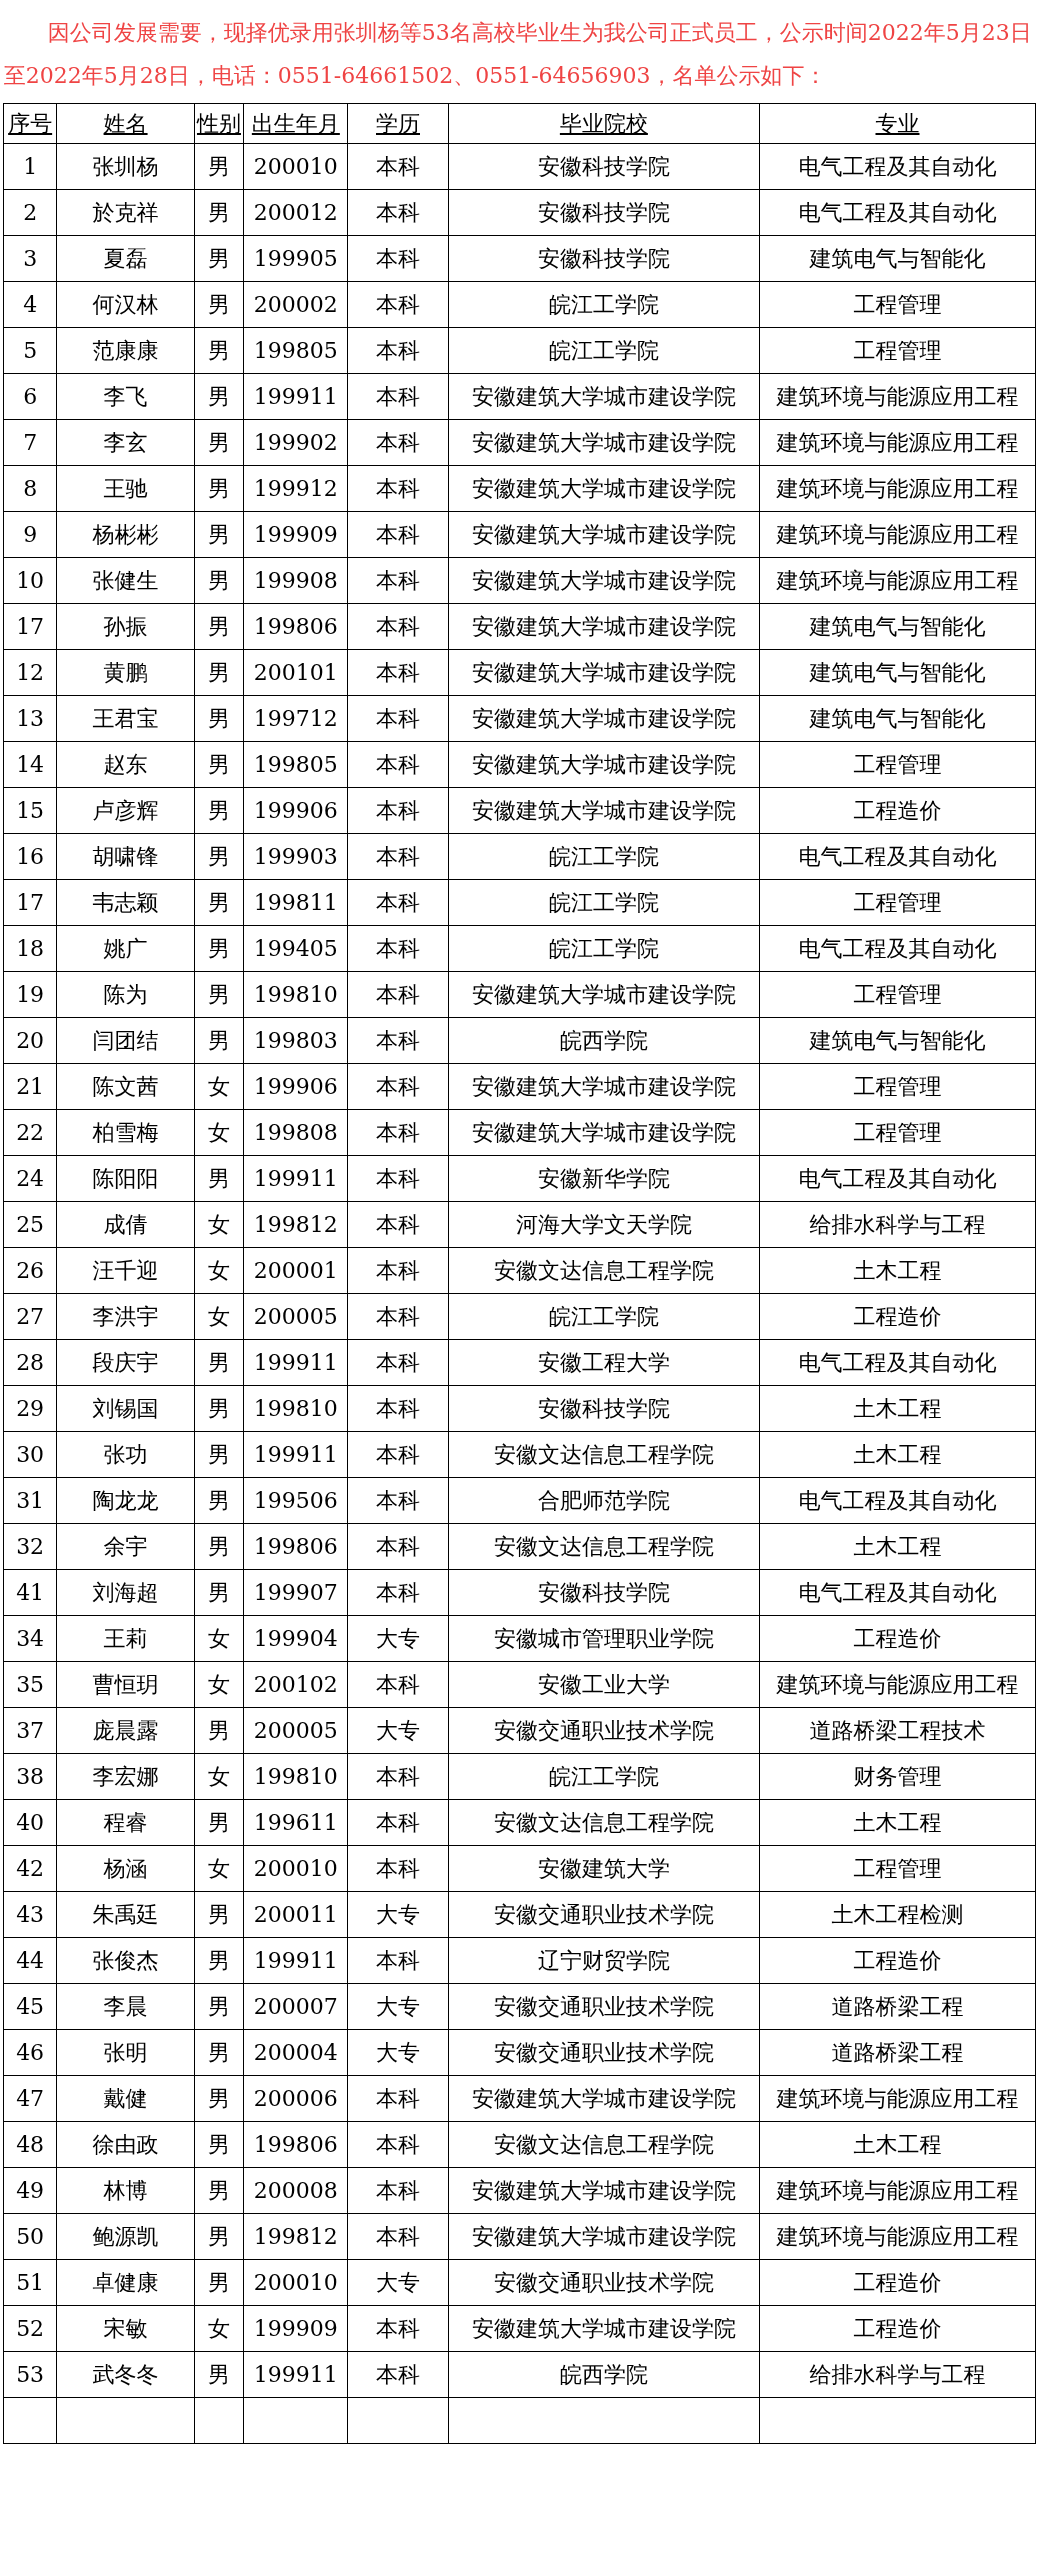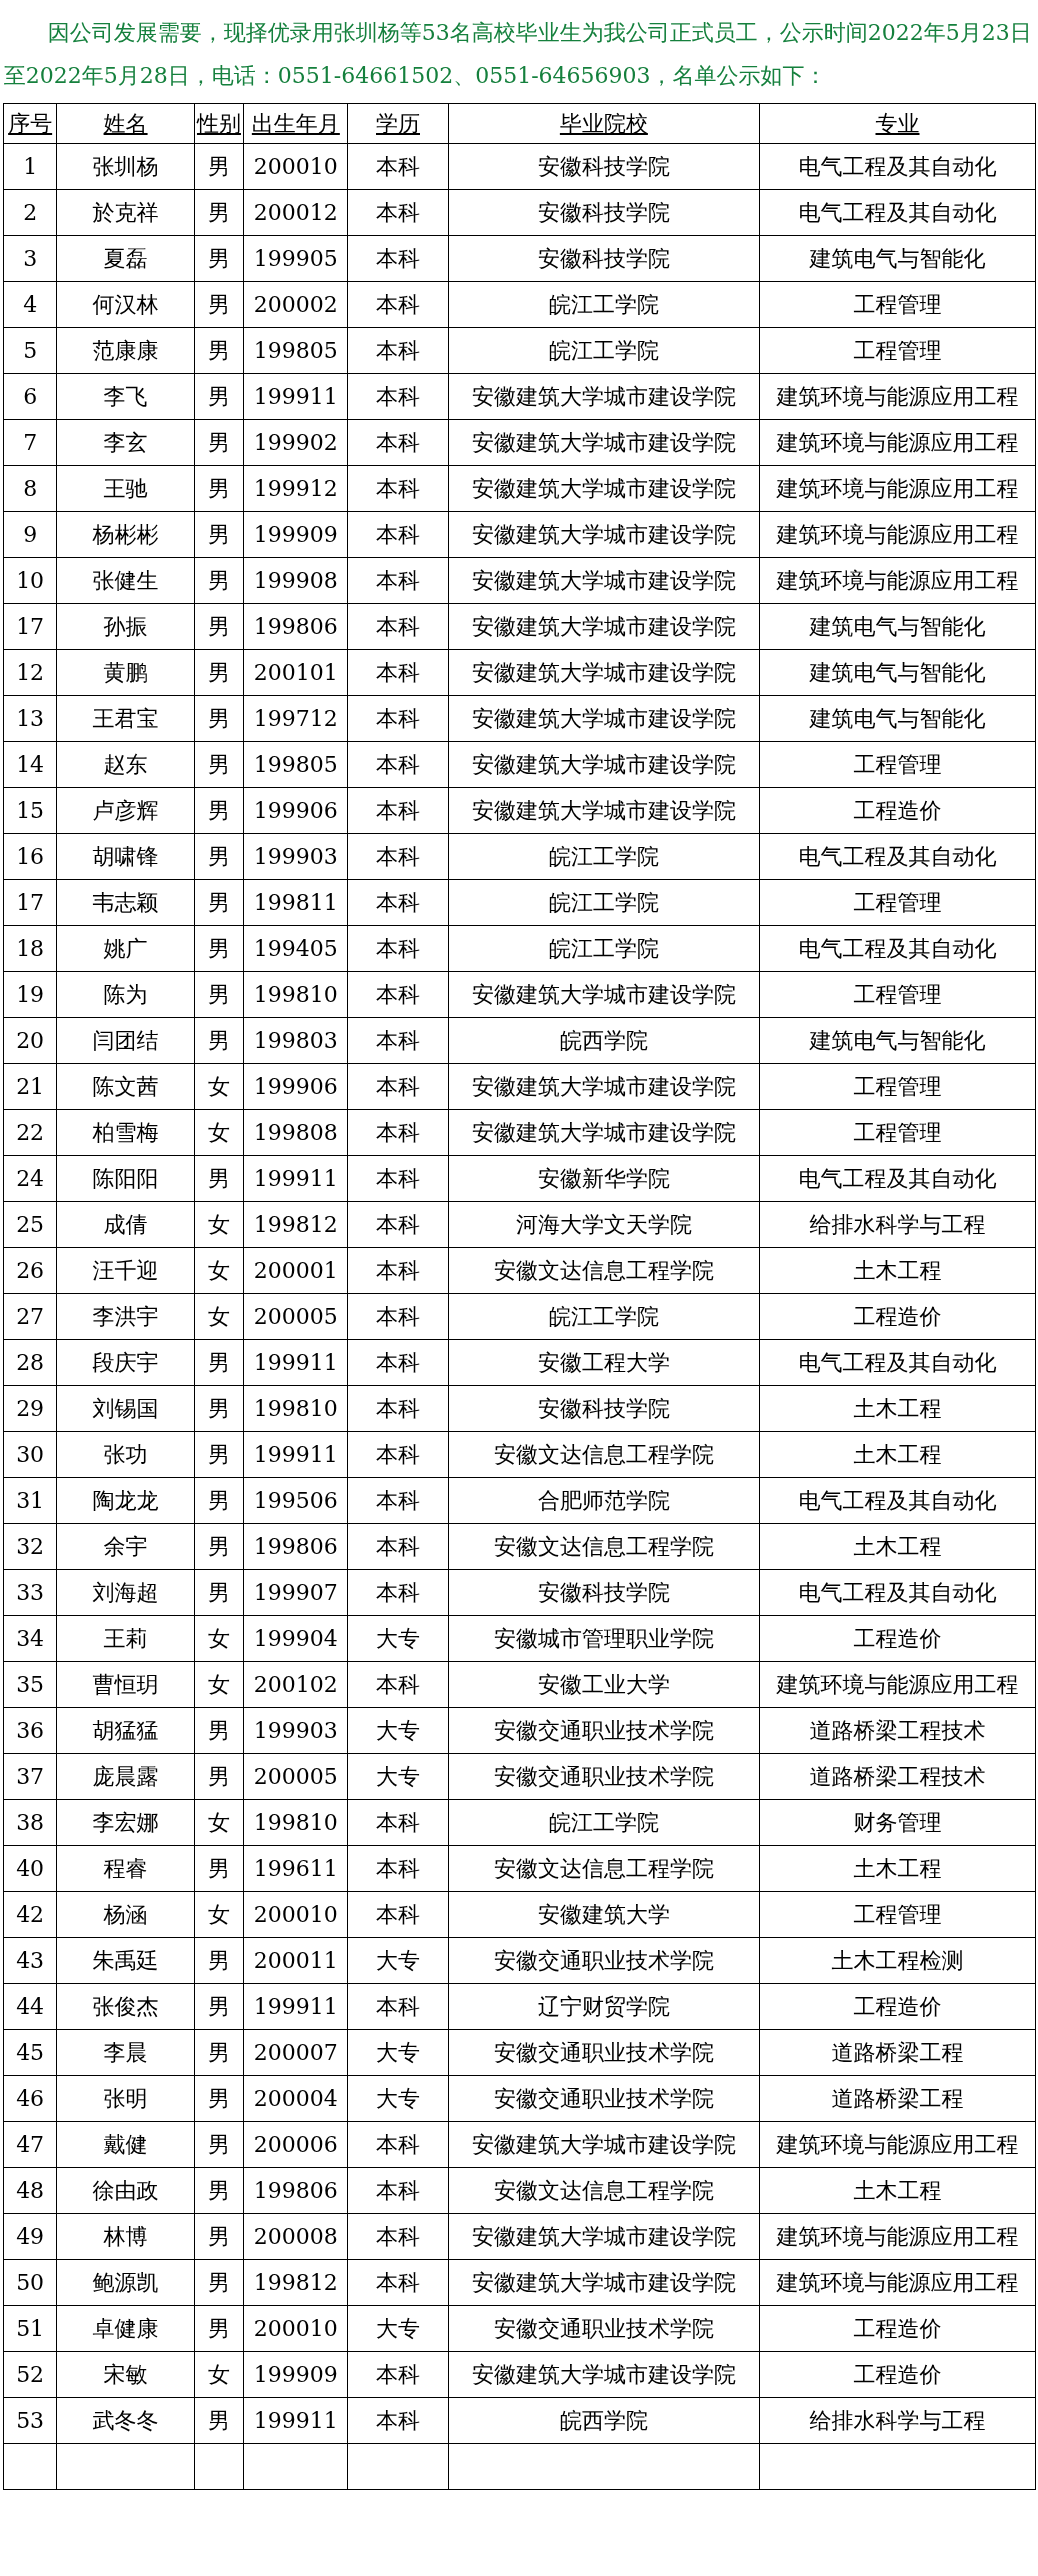--- a/index.html
+++ b/index.html
@@ -14,21 +14,21 @@
     color: #000000;
     font-family: "DejaVu Serif", "Liberation Serif", serif;
   }
   .notice {
     margin: 0;
     padding: 11.4px 3.8px 5.7px 3.8px;
     width: 1029px;
     font-size: 22px;
     line-height: 43px;
     text-indent: 2em;
-    color: #15803d;
+    color: #ef4444;
   }
   table.roster {
     border-collapse: collapse;
     table-layout: fixed;
     margin-left: 2.8px;
     width: 1033px;
     background: #ffffff;
   }
   table.roster th,
   table.roster td {
@@ -359,21 +359,21 @@
       <tr>
         <td>32</td>
         <td>余宇</td>
         <td>男</td>
         <td>199806</td>
         <td>本科</td>
         <td>安徽文达信息工程学院</td>
         <td>土木工程</td>
       </tr>
       <tr>
-        <td>33</td>
+        <td>41</td>
         <td>刘海超</td>
         <td>男</td>
         <td>199907</td>
         <td>本科</td>
         <td>安徽科技学院</td>
         <td>电气工程及其自动化</td>
       </tr>
       <tr>
         <td>34</td>
         <td>王莉</td>
@@ -384,29 +384,20 @@
         <td>工程造价</td>
       </tr>
       <tr>
         <td>35</td>
         <td>曹恒玥</td>
         <td>女</td>
         <td>200102</td>
         <td>本科</td>
         <td>安徽工业大学</td>
         <td>建筑环境与能源应用工程</td>
-      </tr>
-      <tr>
-        <td>36</td>
-        <td>胡猛猛</td>
-        <td>男</td>
-        <td>199903</td>
-        <td>大专</td>
-        <td>安徽交通职业技术学院</td>
-        <td>道路桥梁工程技术</td>
       </tr>
       <tr>
         <td>37</td>
         <td>庞晨露</td>
         <td>男</td>
         <td>200005</td>
         <td>大专</td>
         <td>安徽交通职业技术学院</td>
         <td>道路桥梁工程技术</td>
       </tr>

